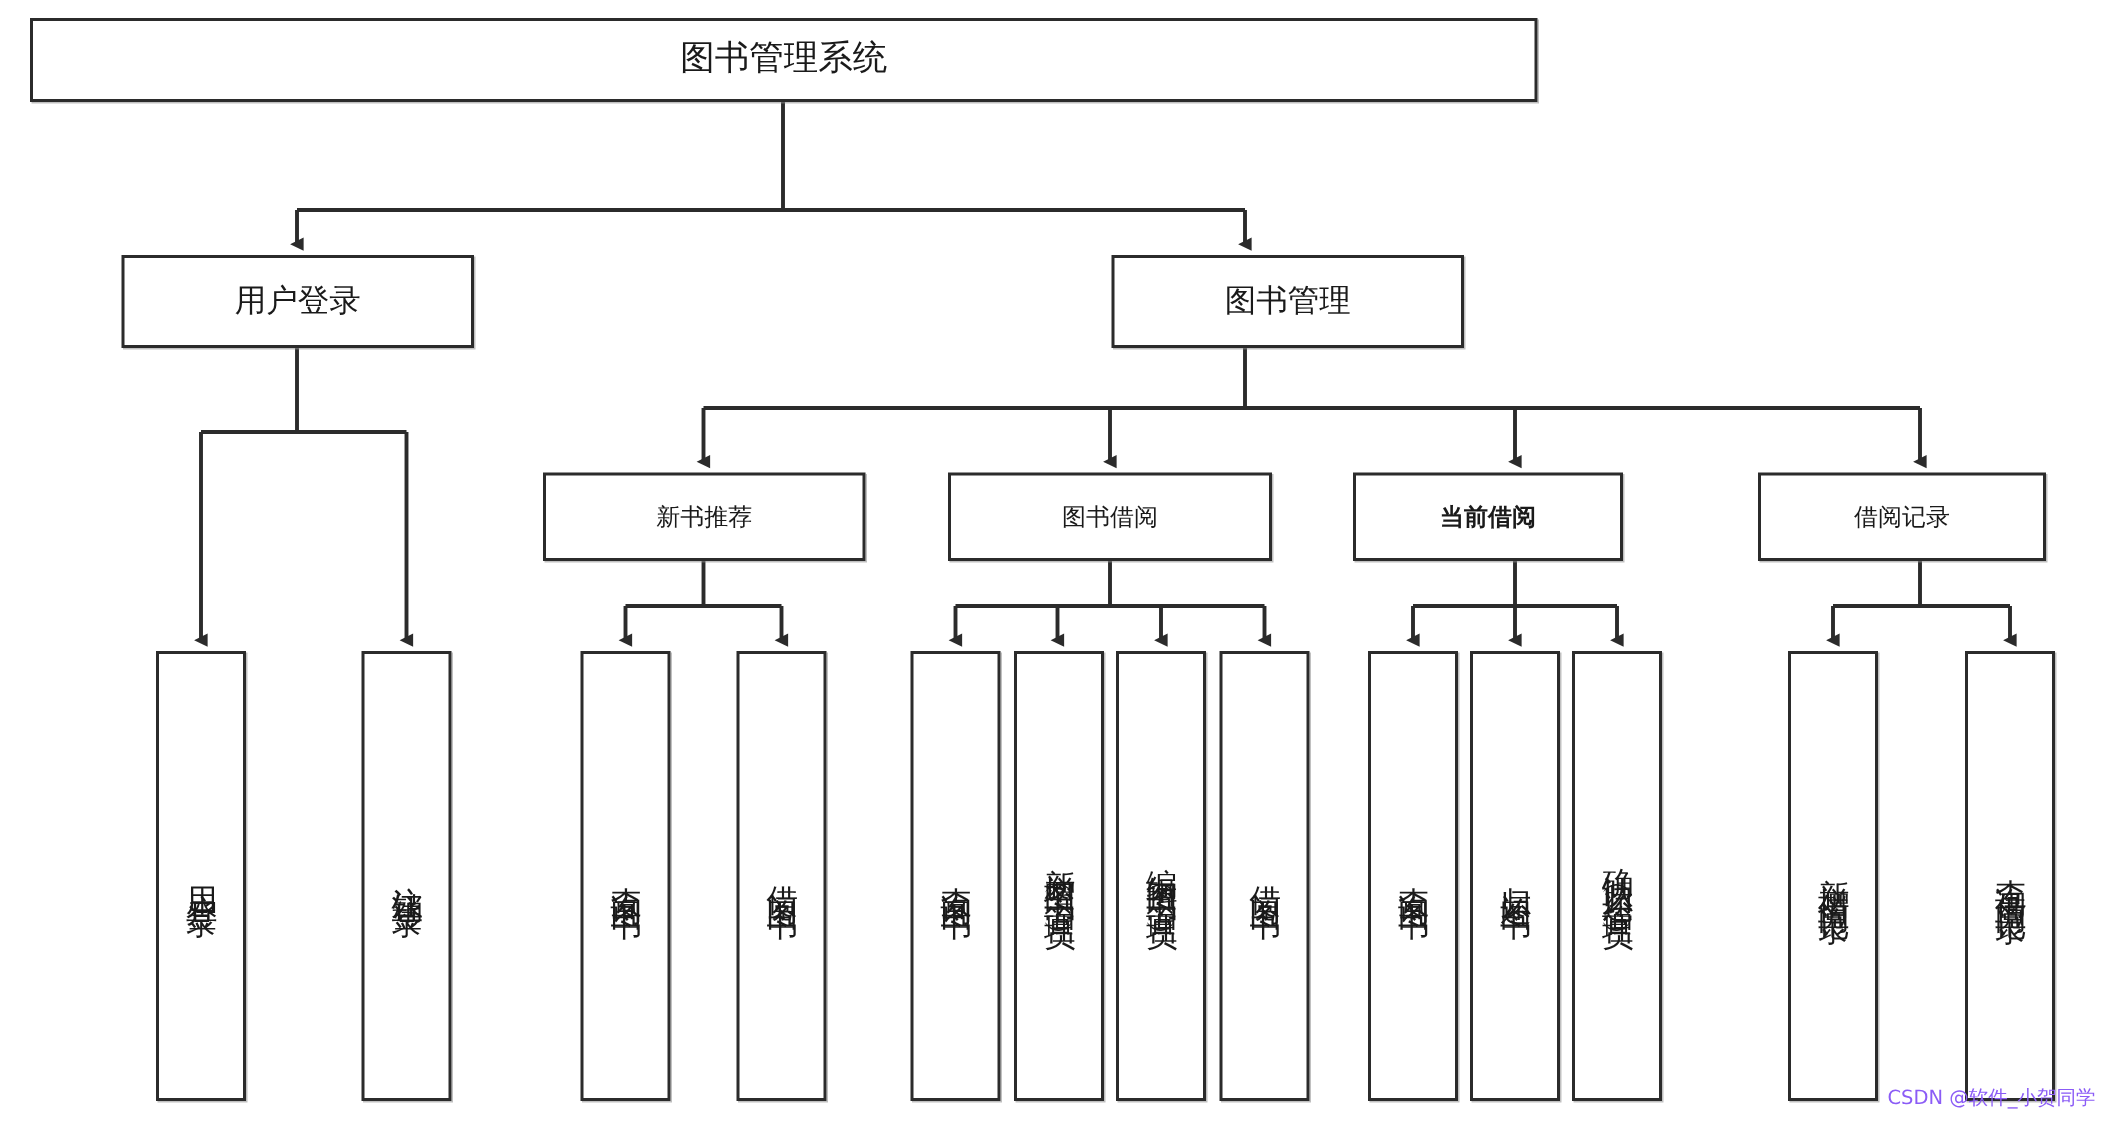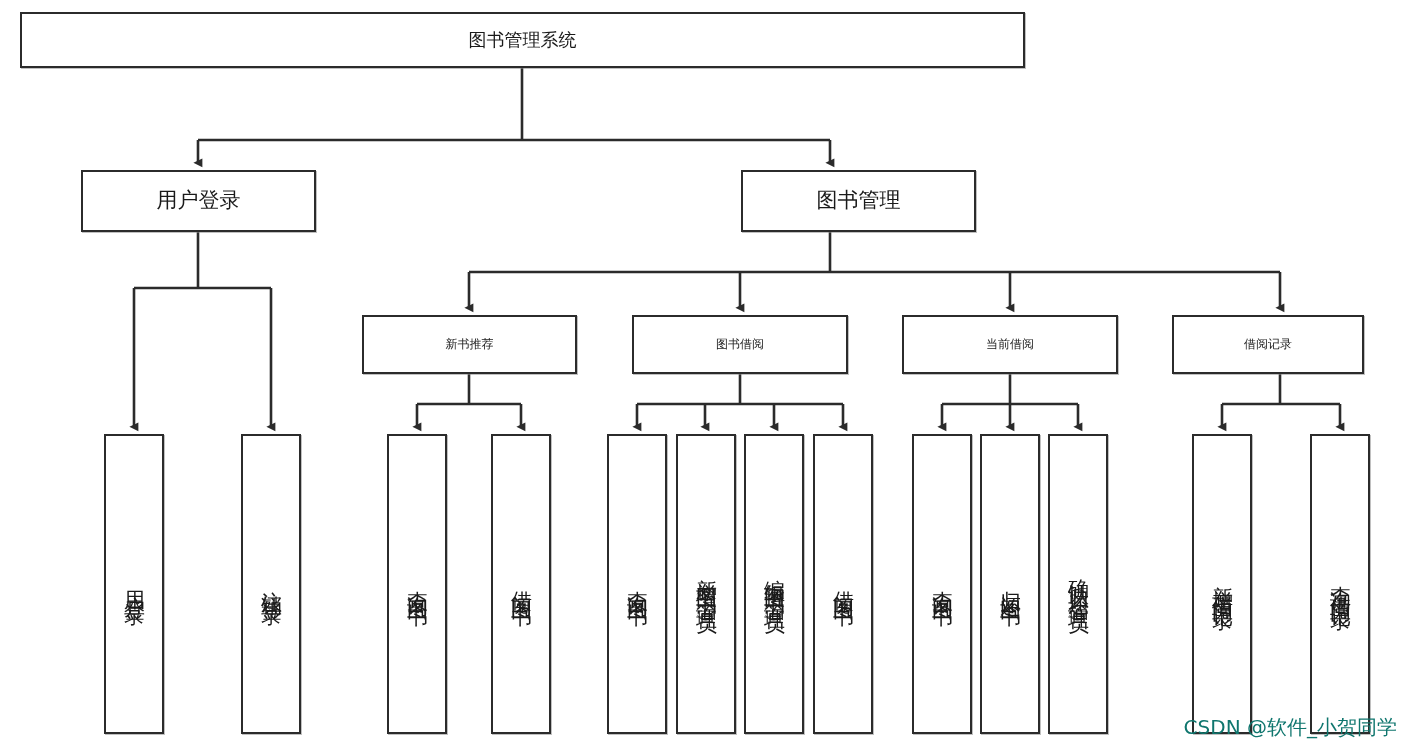--- a/index.html
+++ b/index.html
@@ -24,23 +24,23 @@
     color:#1a1a1a;
     box-shadow:1px 1px 0 rgba(140,140,140,.55);
   }
   .node .label{
     line-height:1.12;
     text-align:center;
     white-space:nowrap;
   }
 
   
-  .h1node .label{font-size:18px;}
+  .h1node .label{font-size:23px;}
   .h2node .label{font-size:21px;}
-  .h3node .label{font-size:12px;}
+  .h3node .label{font-size:16px;}
 
   
   .leaf{
     writing-mode:vertical-rl;
     text-orientation:upright;
     align-items:center;
     justify-content:center;
   }
   .leaf .label{
     writing-mode:vertical-rl;
@@ -48,22 +48,22 @@
     font-size:21px;
     line-height:1.0;
     letter-spacing:5px;
     white-space:nowrap;
   }
 
   .watermark{
     position:absolute;
     right:8px;
     bottom:6px;
-    font-size:20px;
-    color:#0f766e;
+    font-size:13px;
+    color:#8b5cf6;
     white-space:nowrap;
     user-select:none;
   }
 </style>
 </head>
 <body>
 
 <div id="stage">
 
   <svg class="edges" viewBox="0 0 1405 747">
@@ -126,21 +126,21 @@
   <div class="node h2node" style="left:741px;top:170px;width:235px;height:62px;">
     <span class="label">图书管理</span>
   </div>
 
   <div class="node h3node" style="left:362px;top:315px;width:215px;height:59px;">
     <span class="label">新书推荐</span>
   </div>
   <div class="node h3node" style="left:632px;top:315px;width:216px;height:59px;align-items:center;">
     <span class="label">图书借阅</span>
   </div>
-  <div class="node h3node" style="left:902px;top:315px;width:216px;height:59px;">
+  <div class="node h3node" style="left:902px;top:315px;width:180px;height:59px;font-weight:bold;">
     <span class="label">当前借阅</span>
   </div>
   <div class="node h3node" style="left:1172px;top:315px;width:192px;height:59px;">
     <span class="label">借阅记录</span>
   </div>
 
   <div class="node leaf" style="left:104px;top:434px;width:60px;height:300px;">
     <span class="label">用户登录</span>
   </div>
   <div class="node leaf" style="left:241px;top:434px;width:60px;height:300px;">

